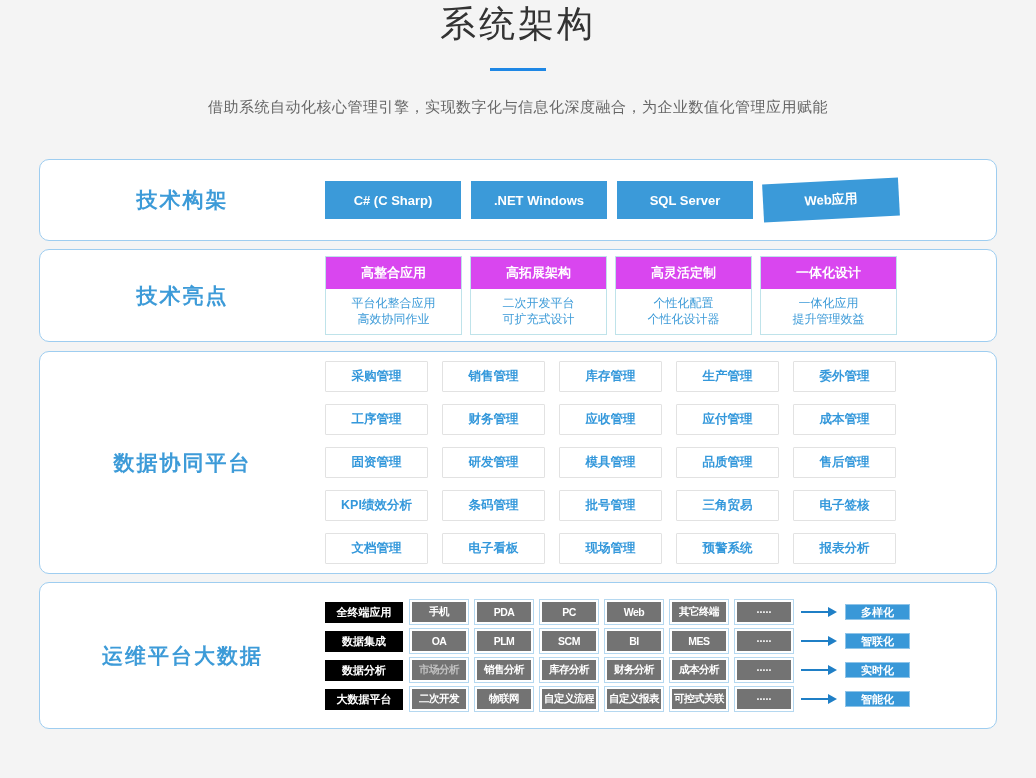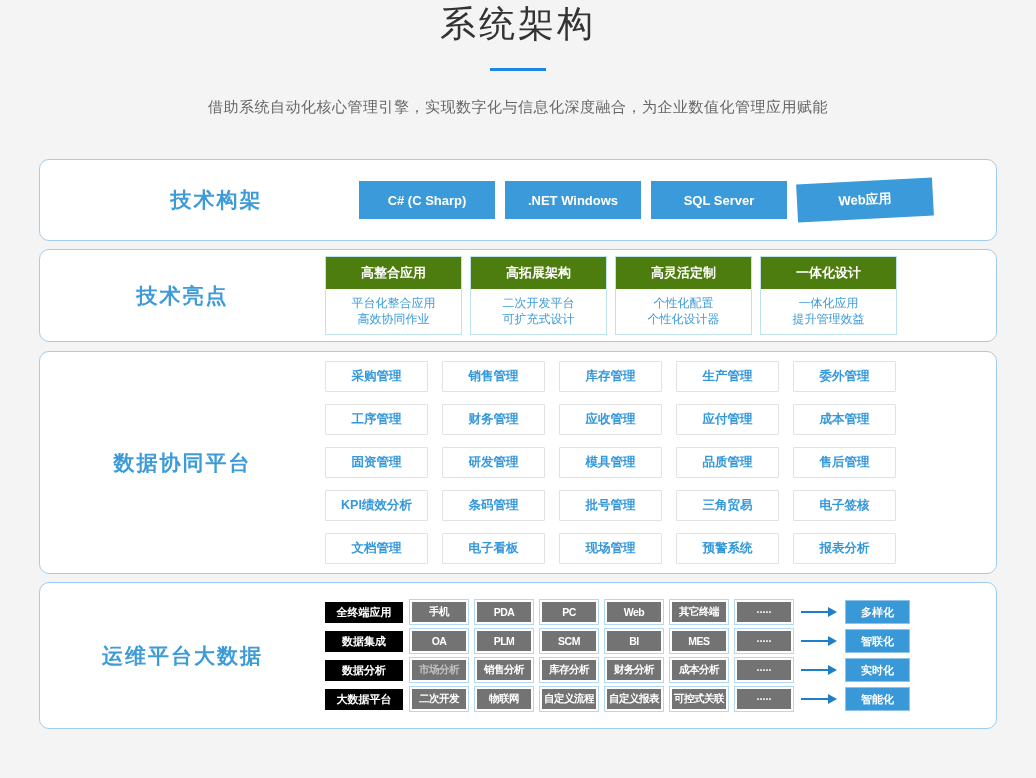--- a/index.html
+++ b/index.html
@@ -16,21 +16,21 @@
   .title { font-size:36px; color:#333; letter-spacing:3px; font-weight:500; }
   .underline { width:56px; height:3px; background:#1e87e5; margin:19px auto 0; }
   .subtitle { margin-top:27px; font-size:15px; color:#666; letter-spacing:0.5px; }
 
   
   .section {
     width:958px; margin:0 auto; background:#fff;
     border:1px solid #9ecdf0; border-radius:10px;
     display:flex; align-items:center;
   }
-  .section-1 { margin-top:42px; height:82px;padding-left:34px; }
+  .section-1 { margin-top:42px; height:82px; }
   .section-2 { margin-top:8px; height:93px; }
   .section-3 { margin-top:9px; height:223px; }
   .section-4 { margin-top:8px; height:147px; }
   .label-col { flex:0 0 285px; text-align:center; }
   .section-label { font-size:21px; font-weight:bold; color:#3d9bd8; letter-spacing:2px; }
   .content-col { flex:1; }
 
   
   .tech-buttons { display:flex; gap:10px; }
   .tech-btn {
@@ -38,21 +38,21 @@
     font-size:13px; font-weight:bold;
     display:flex; align-items:center; justify-content:center;
     cursor:pointer;
   }
   .tech-btn.tilted { transform:rotate(-3deg); }
 
   
   .cards { display:flex; gap:8px; }
   .card { width:137px; border:1px solid #bfe3ea; background:#fff; }
   .card-header {
-    height:32px; background:#4d7c0f; color:#fff;
+    height:32px; background:#d946ef; color:#fff;
     font-size:13px; font-weight:bold;
     display:flex; align-items:center; justify-content:center;
   }
   .card-body { padding:6px 0 7px; text-align:center; color:#3d9bd8; font-size:12px; line-height:16px; }
 
   
   .grid { display:flex; flex-direction:column; gap:12px; }
   .grid-row { display:flex; gap:14px; }
   .chip {
     width:103px; height:31px; background:#fff;
@@ -80,21 +80,21 @@
   }
   .node.faded { color:rgba(255,255,255,0.55); }
   .arrow { width:36px; height:24px; display:flex; align-items:center; margin:0 1px; }
   .arrow-line { flex:1; height:2px; background:#1f7fc6; }
   .arrow-head {
     width:0; height:0;
     border-left:9px solid #1f7fc6;
     border-top:5px solid transparent; border-bottom:5px solid transparent;
   }
   .result {
-    flex:0 0 65px; height:24px; background:#3998d8;
+    flex:0 0 65px; height:16px; background:#3998d8;
     border:1px solid #8fc4e8;
     color:#fff; font-size:11px; font-weight:bold;
     display:flex; align-items:center; justify-content:center;
     cursor:pointer;
   }
 </style>
 </head>
 <body>
 
 <div class="page">

